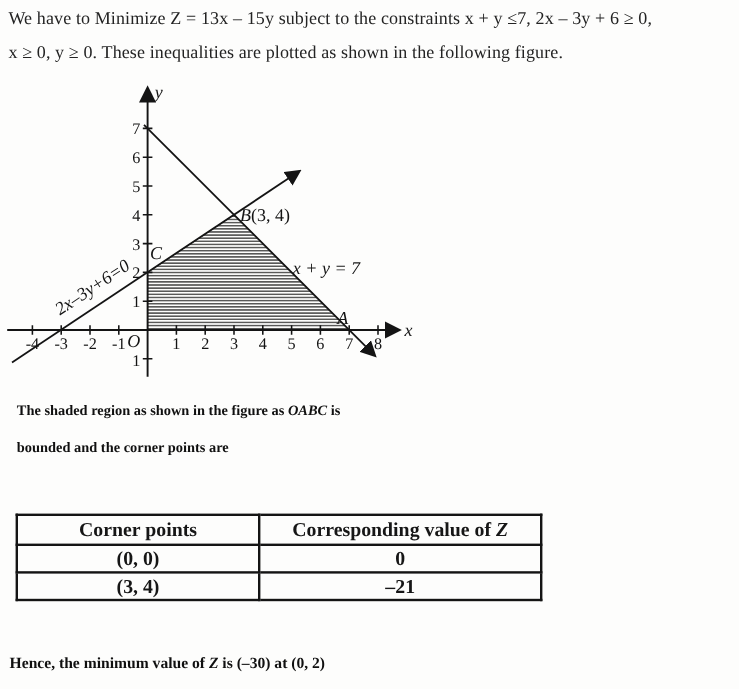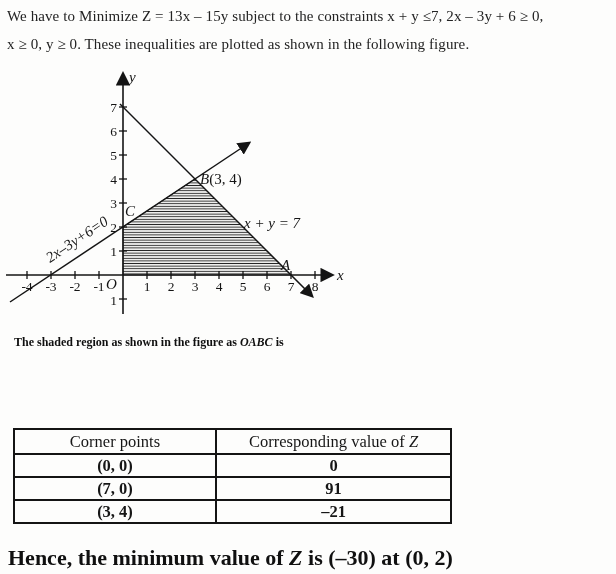--- a/index.html
+++ b/index.html
@@ -25,26 +25,26 @@
   }
   .body-text i{font-style:italic;}
   table.zt{
     position:absolute;left:13px;top:428px;border-collapse:collapse;
     table-layout:fixed;width:437px;
   }
   table.zt th,table.zt td{
     border:2px solid #141414;text-align:center;
     font-size:16.5px;padding:0;
   }
-  table.zt th{height:23px;font-weight:400;}
+  table.zt th{height:23px;font-weight:700;}
   table.zt td{height:21px;font-weight:600;}
   table.zt tr.min-row td{font-weight:700;}
   .conclusion{
     position:absolute;left:8px;top:545px;width:500px;
-    font-size:22px;font-weight:700;color:#101010;
+    font-size:13px;font-weight:700;color:#101010;
   }
   .conclusion i{font-style:italic;}
 </style>
 </head>
 <body>
 
 <div class="top-para">
   <span>We have to Minimize Z = 13x – 15y subject to the constraints x + y ≤7, 2x – 3y + 6 ≥ 0,</span><br>
   <span>x ≥ 0, y ≥ 0. These inequalities are plotted as shown in the following figure.</span>
 </div>
@@ -127,42 +127,38 @@
   <text x="244" y="166" class="lbl">x + y = 7</text>
   <text transform="translate(50,201) rotate(-33.5)" class="lbl">2x–3y+6=0</text>
   <text x="200" y="122"><tspan class="t-italic" style="font-size:15px">B</tspan><tspan style="font-size:15px">(3, 4)</tspan></text>
   <text x="125" y="154" class="lbl">C</text>
   <text x="281" y="208" class="lbl">A</text>
 </svg>
 </div>
 
 <div class="body-text">
   <span><span>The shaded region as shown in the figure as </span><i>OABC</i><span> is</span></span><br>
-  <br>
+  <span>bounded and the corner  points are</span><br>
 </div>
 
 <table class="zt">
   <colgroup>
       <col style="width:202px">
       <col style="width:235px">
     </colgroup>
   <tbody>
       <tr>
     <th>Corner points</th>
     <th><span>Corresponding value of </span><i>Z</i></th>
   </tr>
   <tr>
     <td>(0, 0)</td>
     <td>0</td>
   </tr>
   <tr>
-    <td>(7, 0)</td>
-    <td>91</td>
-  </tr>
-  <tr>
     <td>(3, 4)</td>
     <td>–21</td>
   </tr>
 </tbody>
   </table>
 
 <div class="conclusion">
   <span>Hence, the minimum value of </span><i>Z</i><span> is (–30) at (0, 2)</span>
 </div>
 

